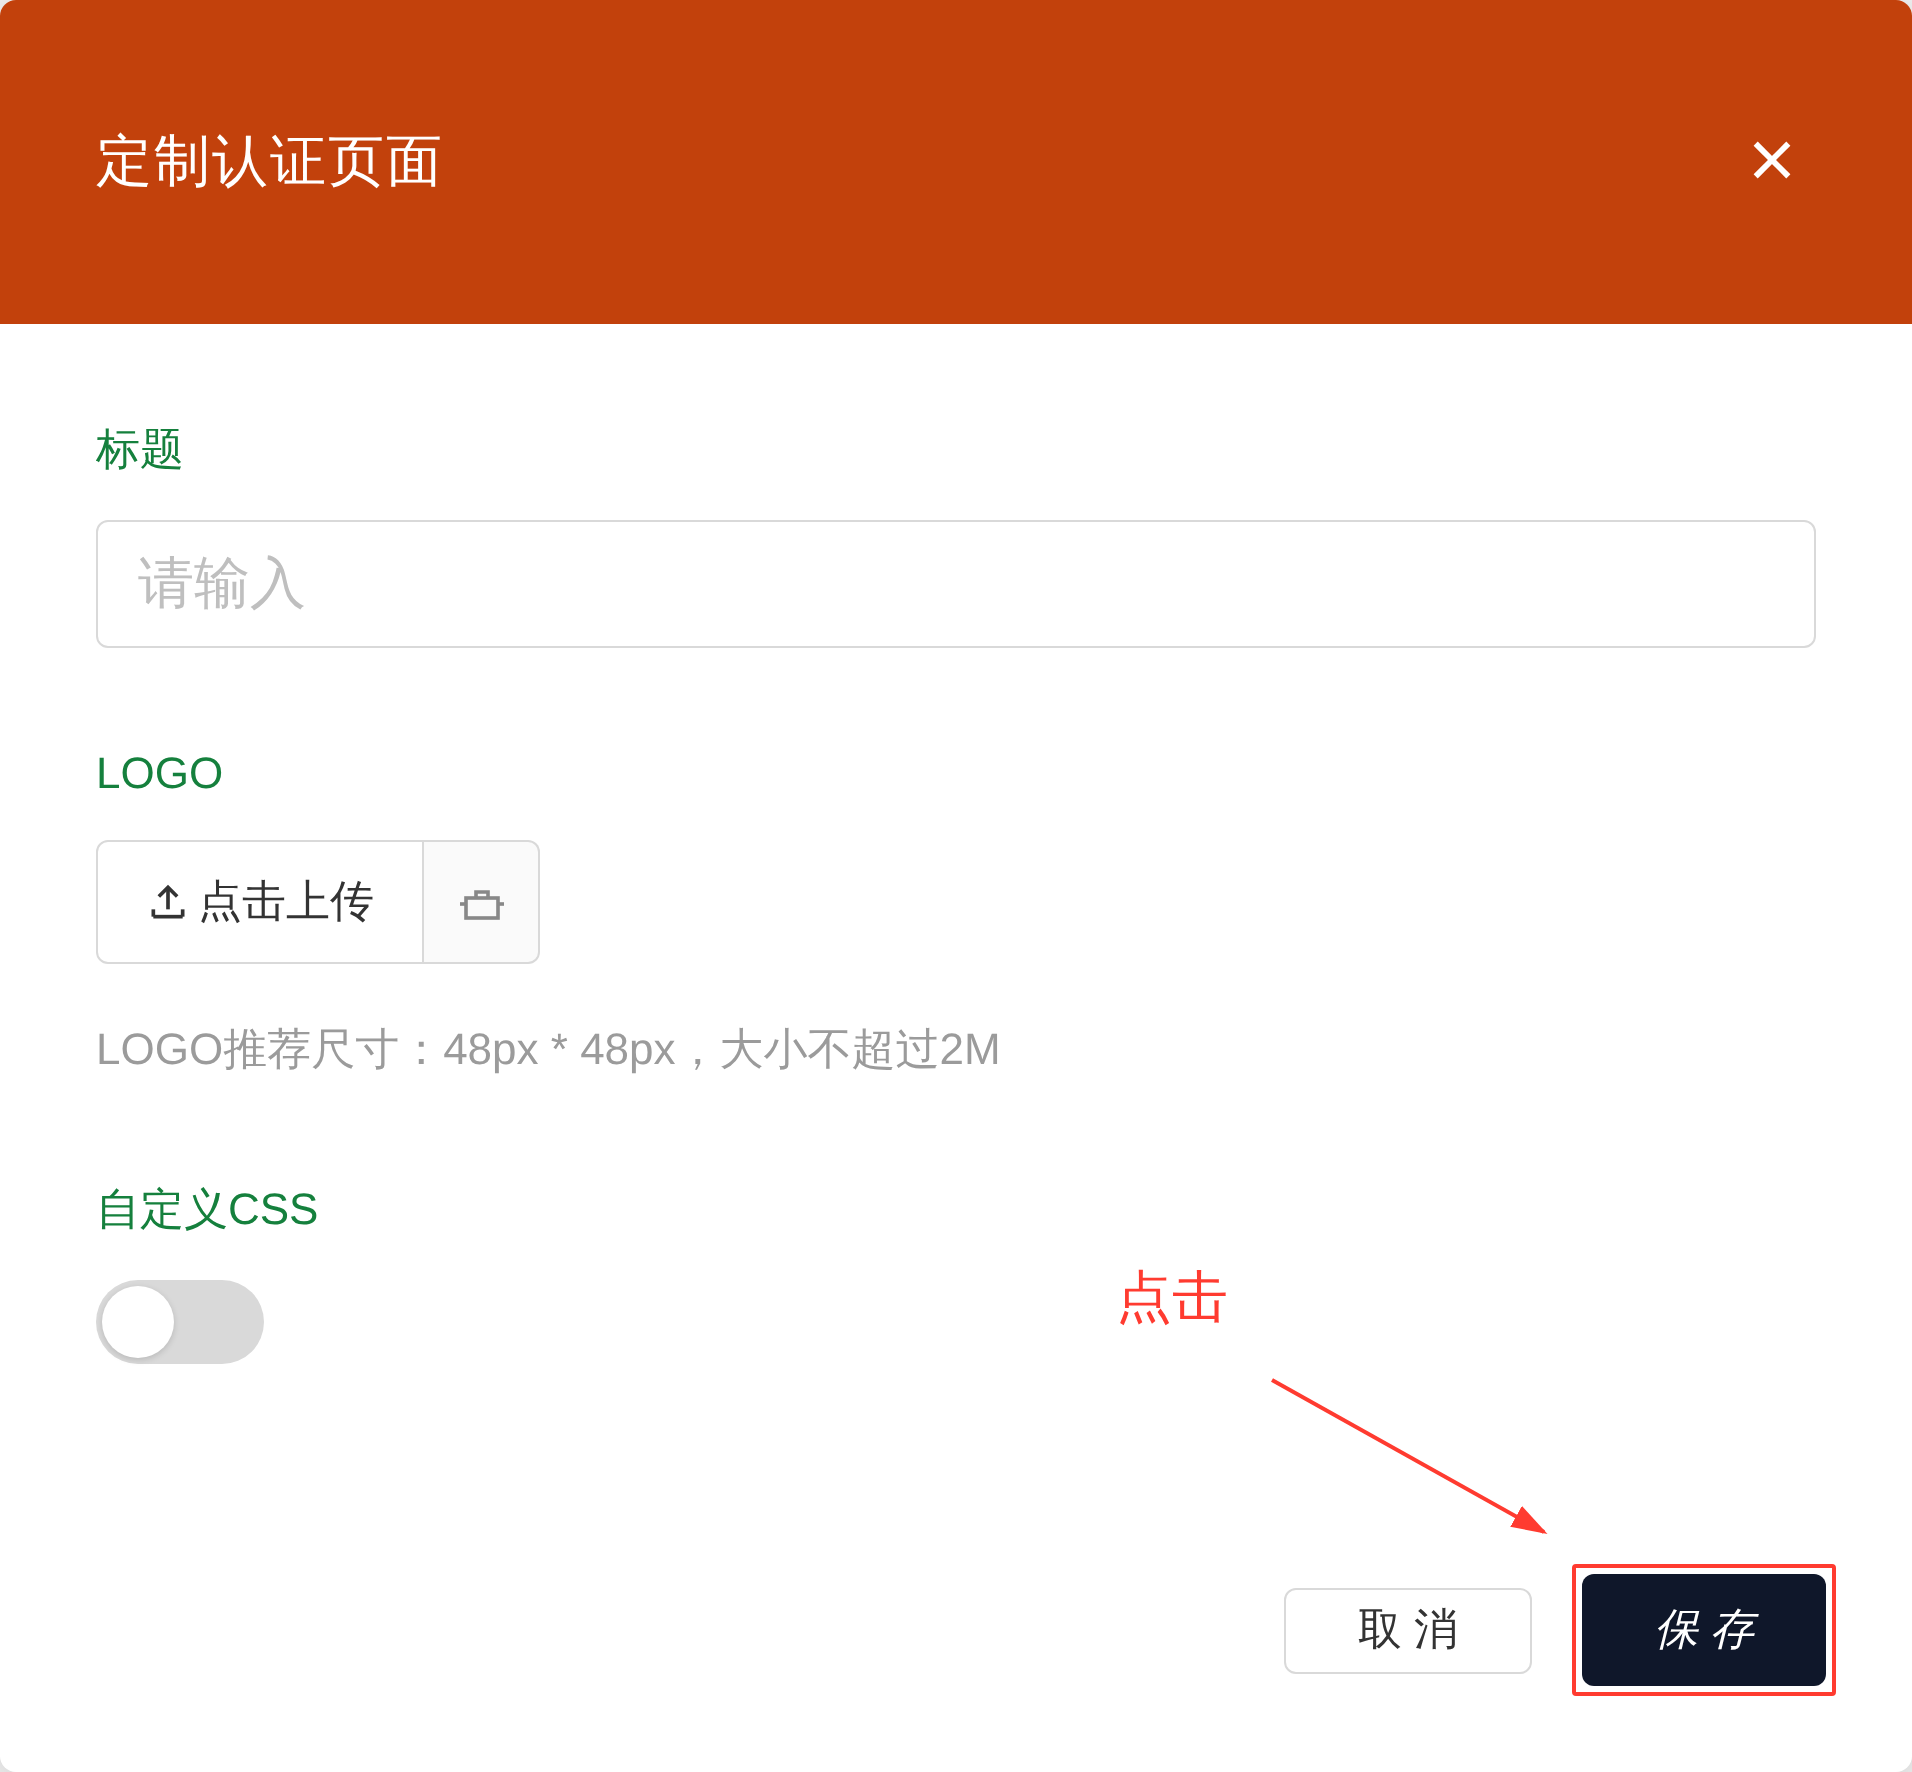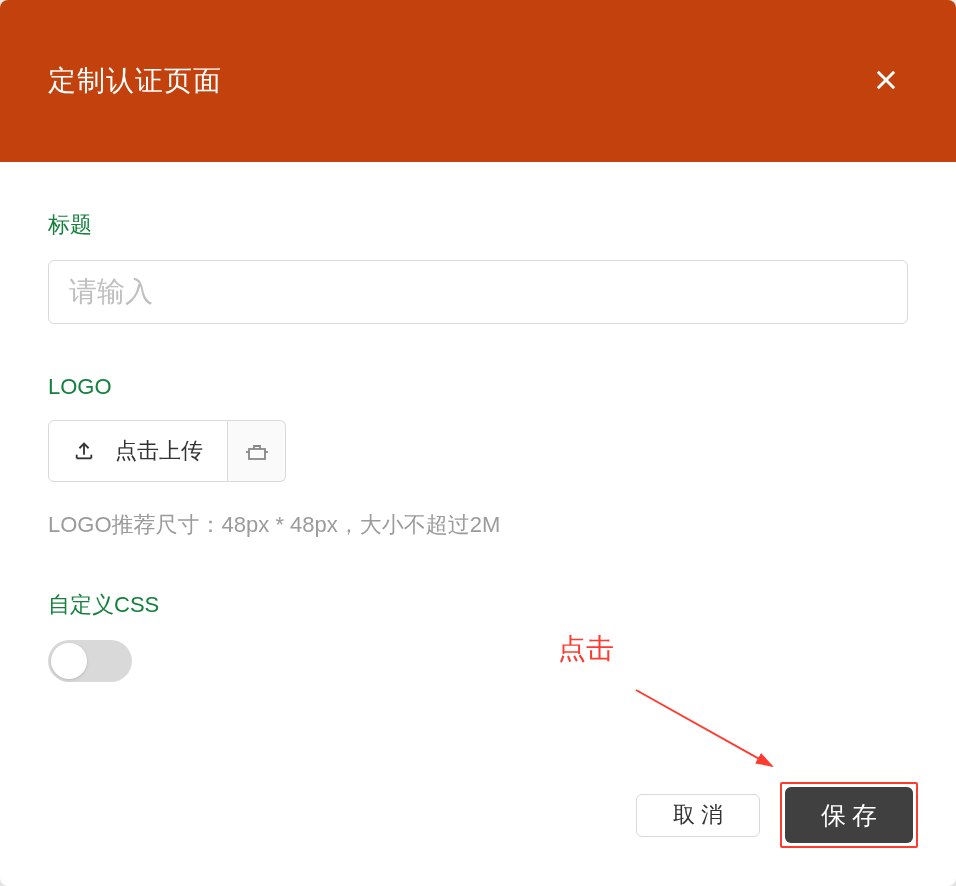--- a/index.html
+++ b/index.html
@@ -83,21 +83,21 @@
       align-items: center;
       justify-content: center;
       height: 62px;
       border: 1px solid #d9d9d9;
       background: #fff;
       border-radius: 6px 0 0 6px;
       padding: 0 24px;
       font-size: 22px;
       color: #333;
       cursor: pointer;
-      gap: 20px;
+      gap: 4px;
     }
     .upload-btn svg {
       width: 22px;
       height: 22px;
       flex-shrink: 0;
     }
     .clear-btn {
       display: flex;
       align-items: center;
       justify-content: center;
@@ -178,27 +178,28 @@
     }
     .save-btn-wrapper {
       border: 2px solid #ff3b30;
       padding: 3px;
       border-radius: 2px;
     }
     .save-btn {
       height: 56px;
       padding: 0 30px;
       border: none;
-      background: #404040;
+      background: #0f172a;
       border-radius: 6px;
-      font-size: 25px;
+      font-size: 22px;
       color: #fff;
       cursor: pointer;
       letter-spacing: 6px;
       padding-left: 36px;
+      font-style: italic;
     }
   </style>
 </head>
 <body>
 
 <div class="modal">
   <div class="modal-header">
     <div class="modal-title">定制认证页面</div>
     <button class="close-btn">
       <svg viewBox="0 0 24 24" fill="none" stroke="currentColor" stroke-width="2.5">

